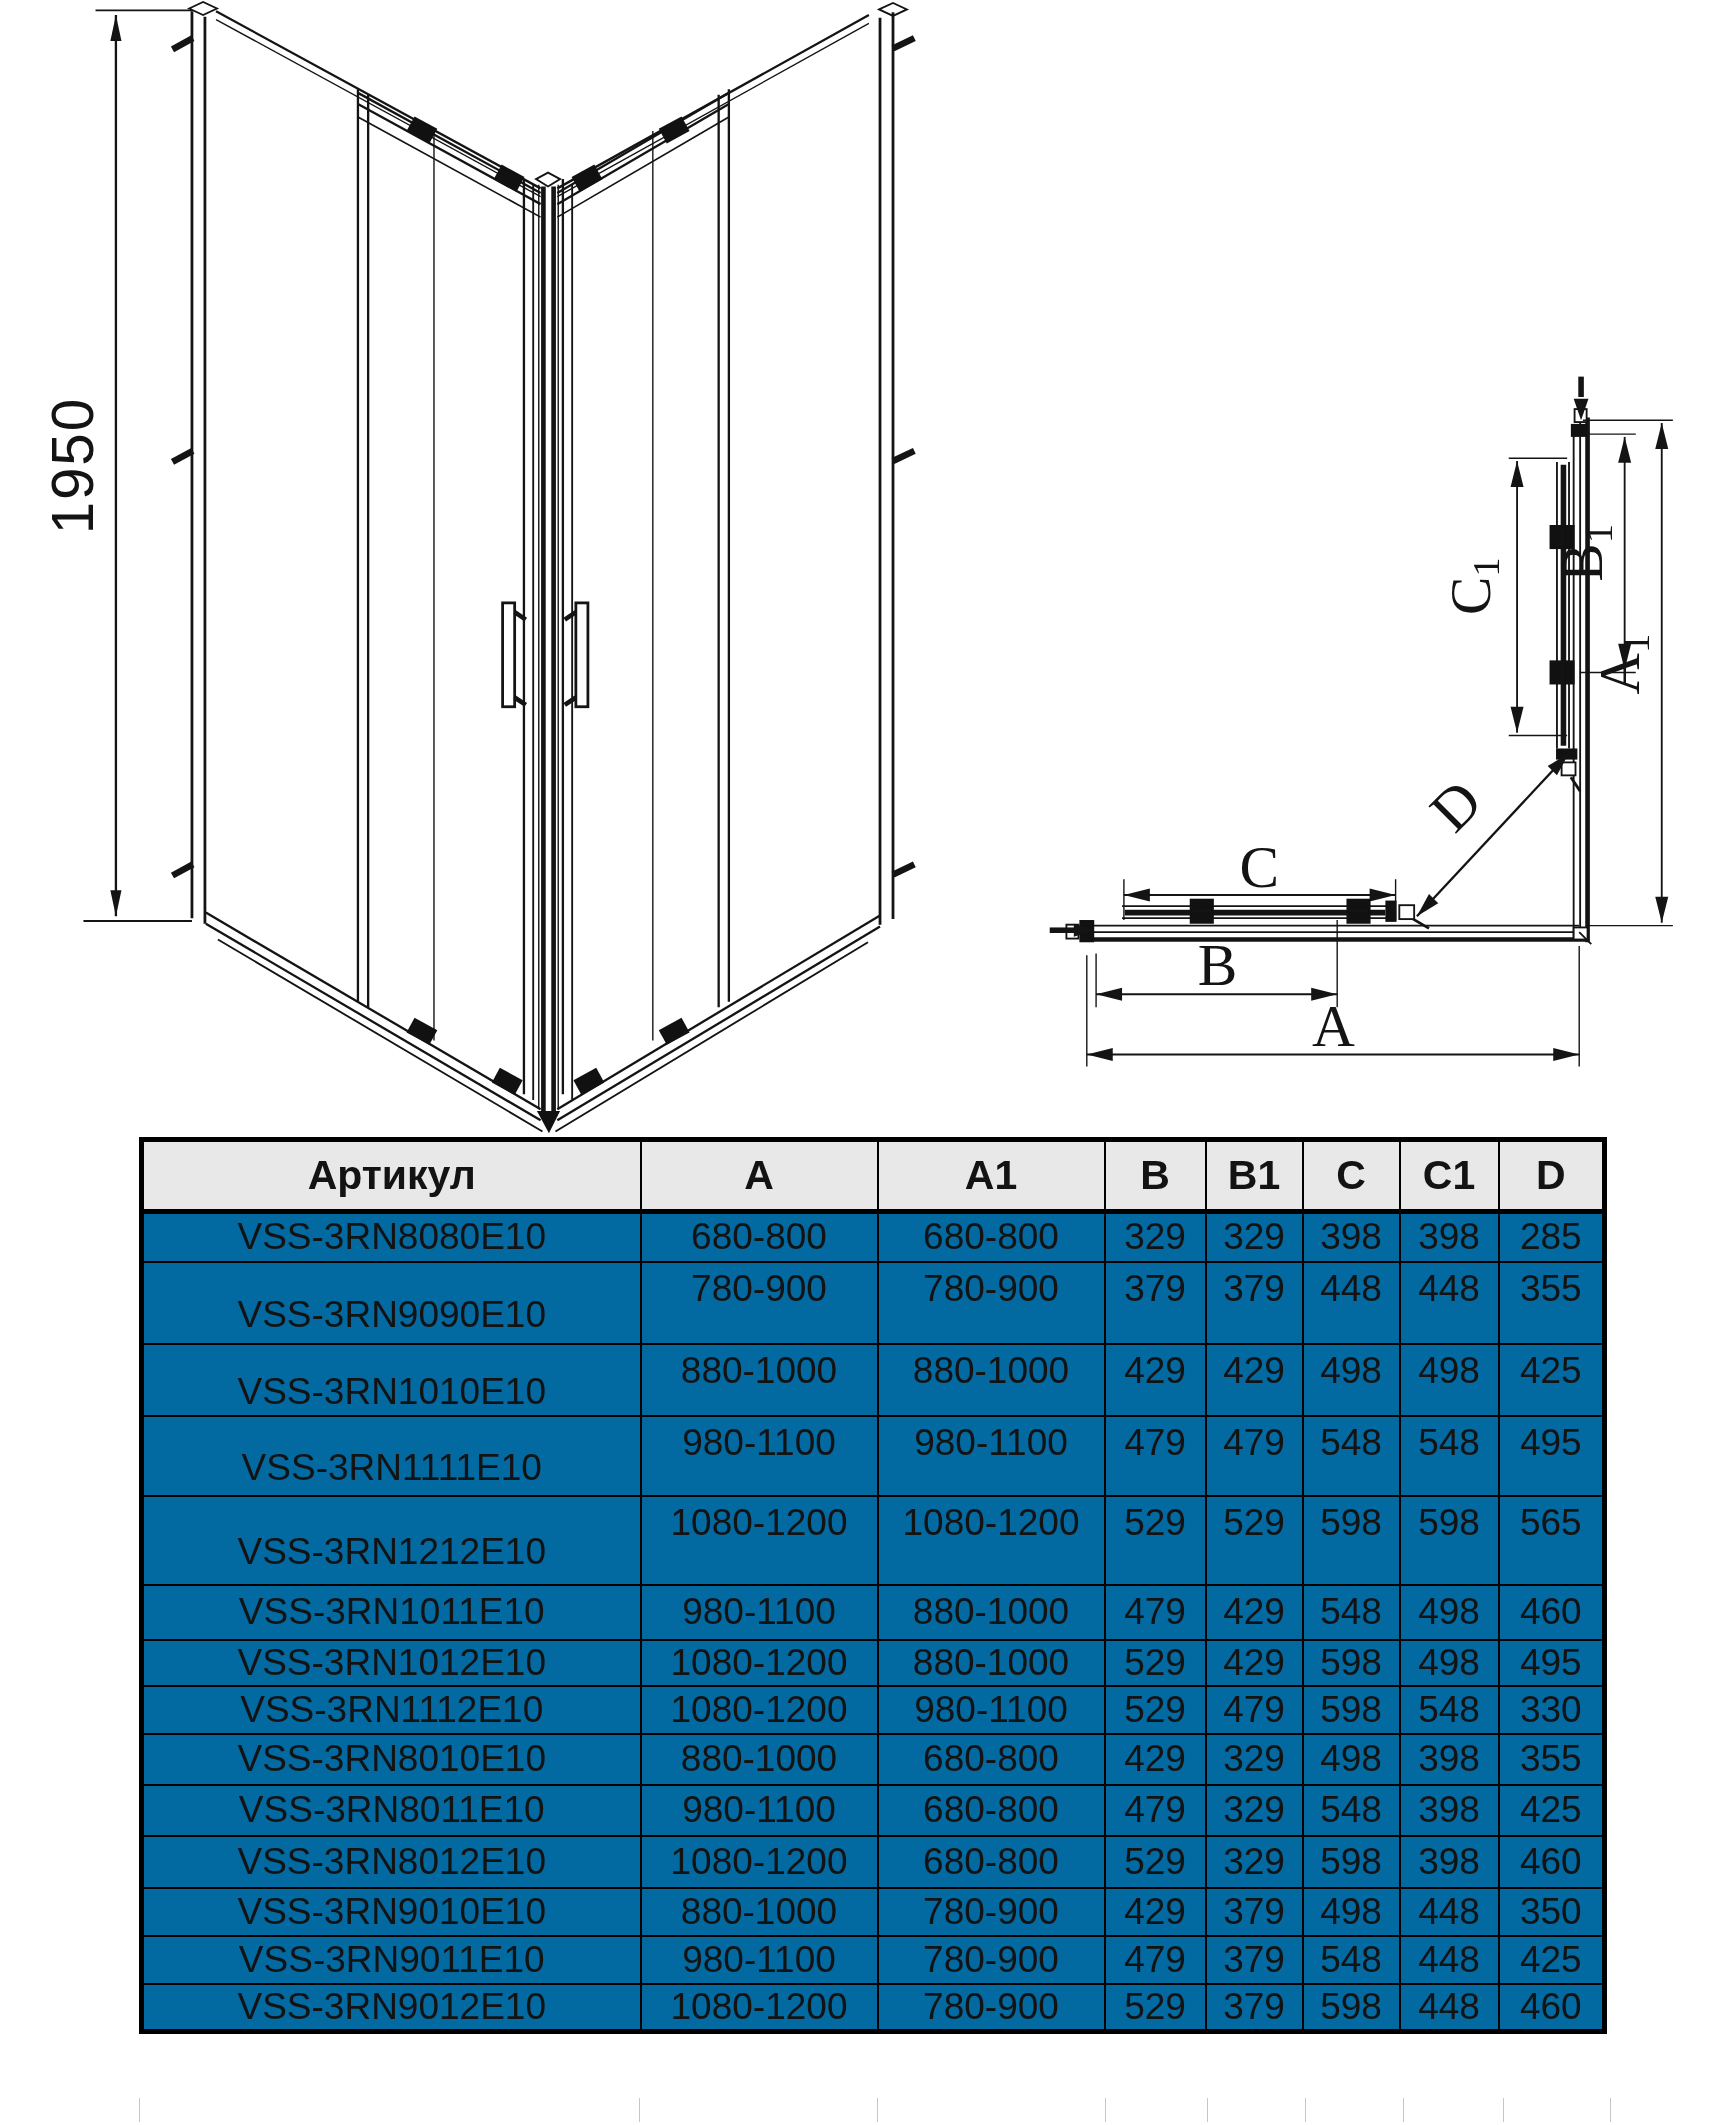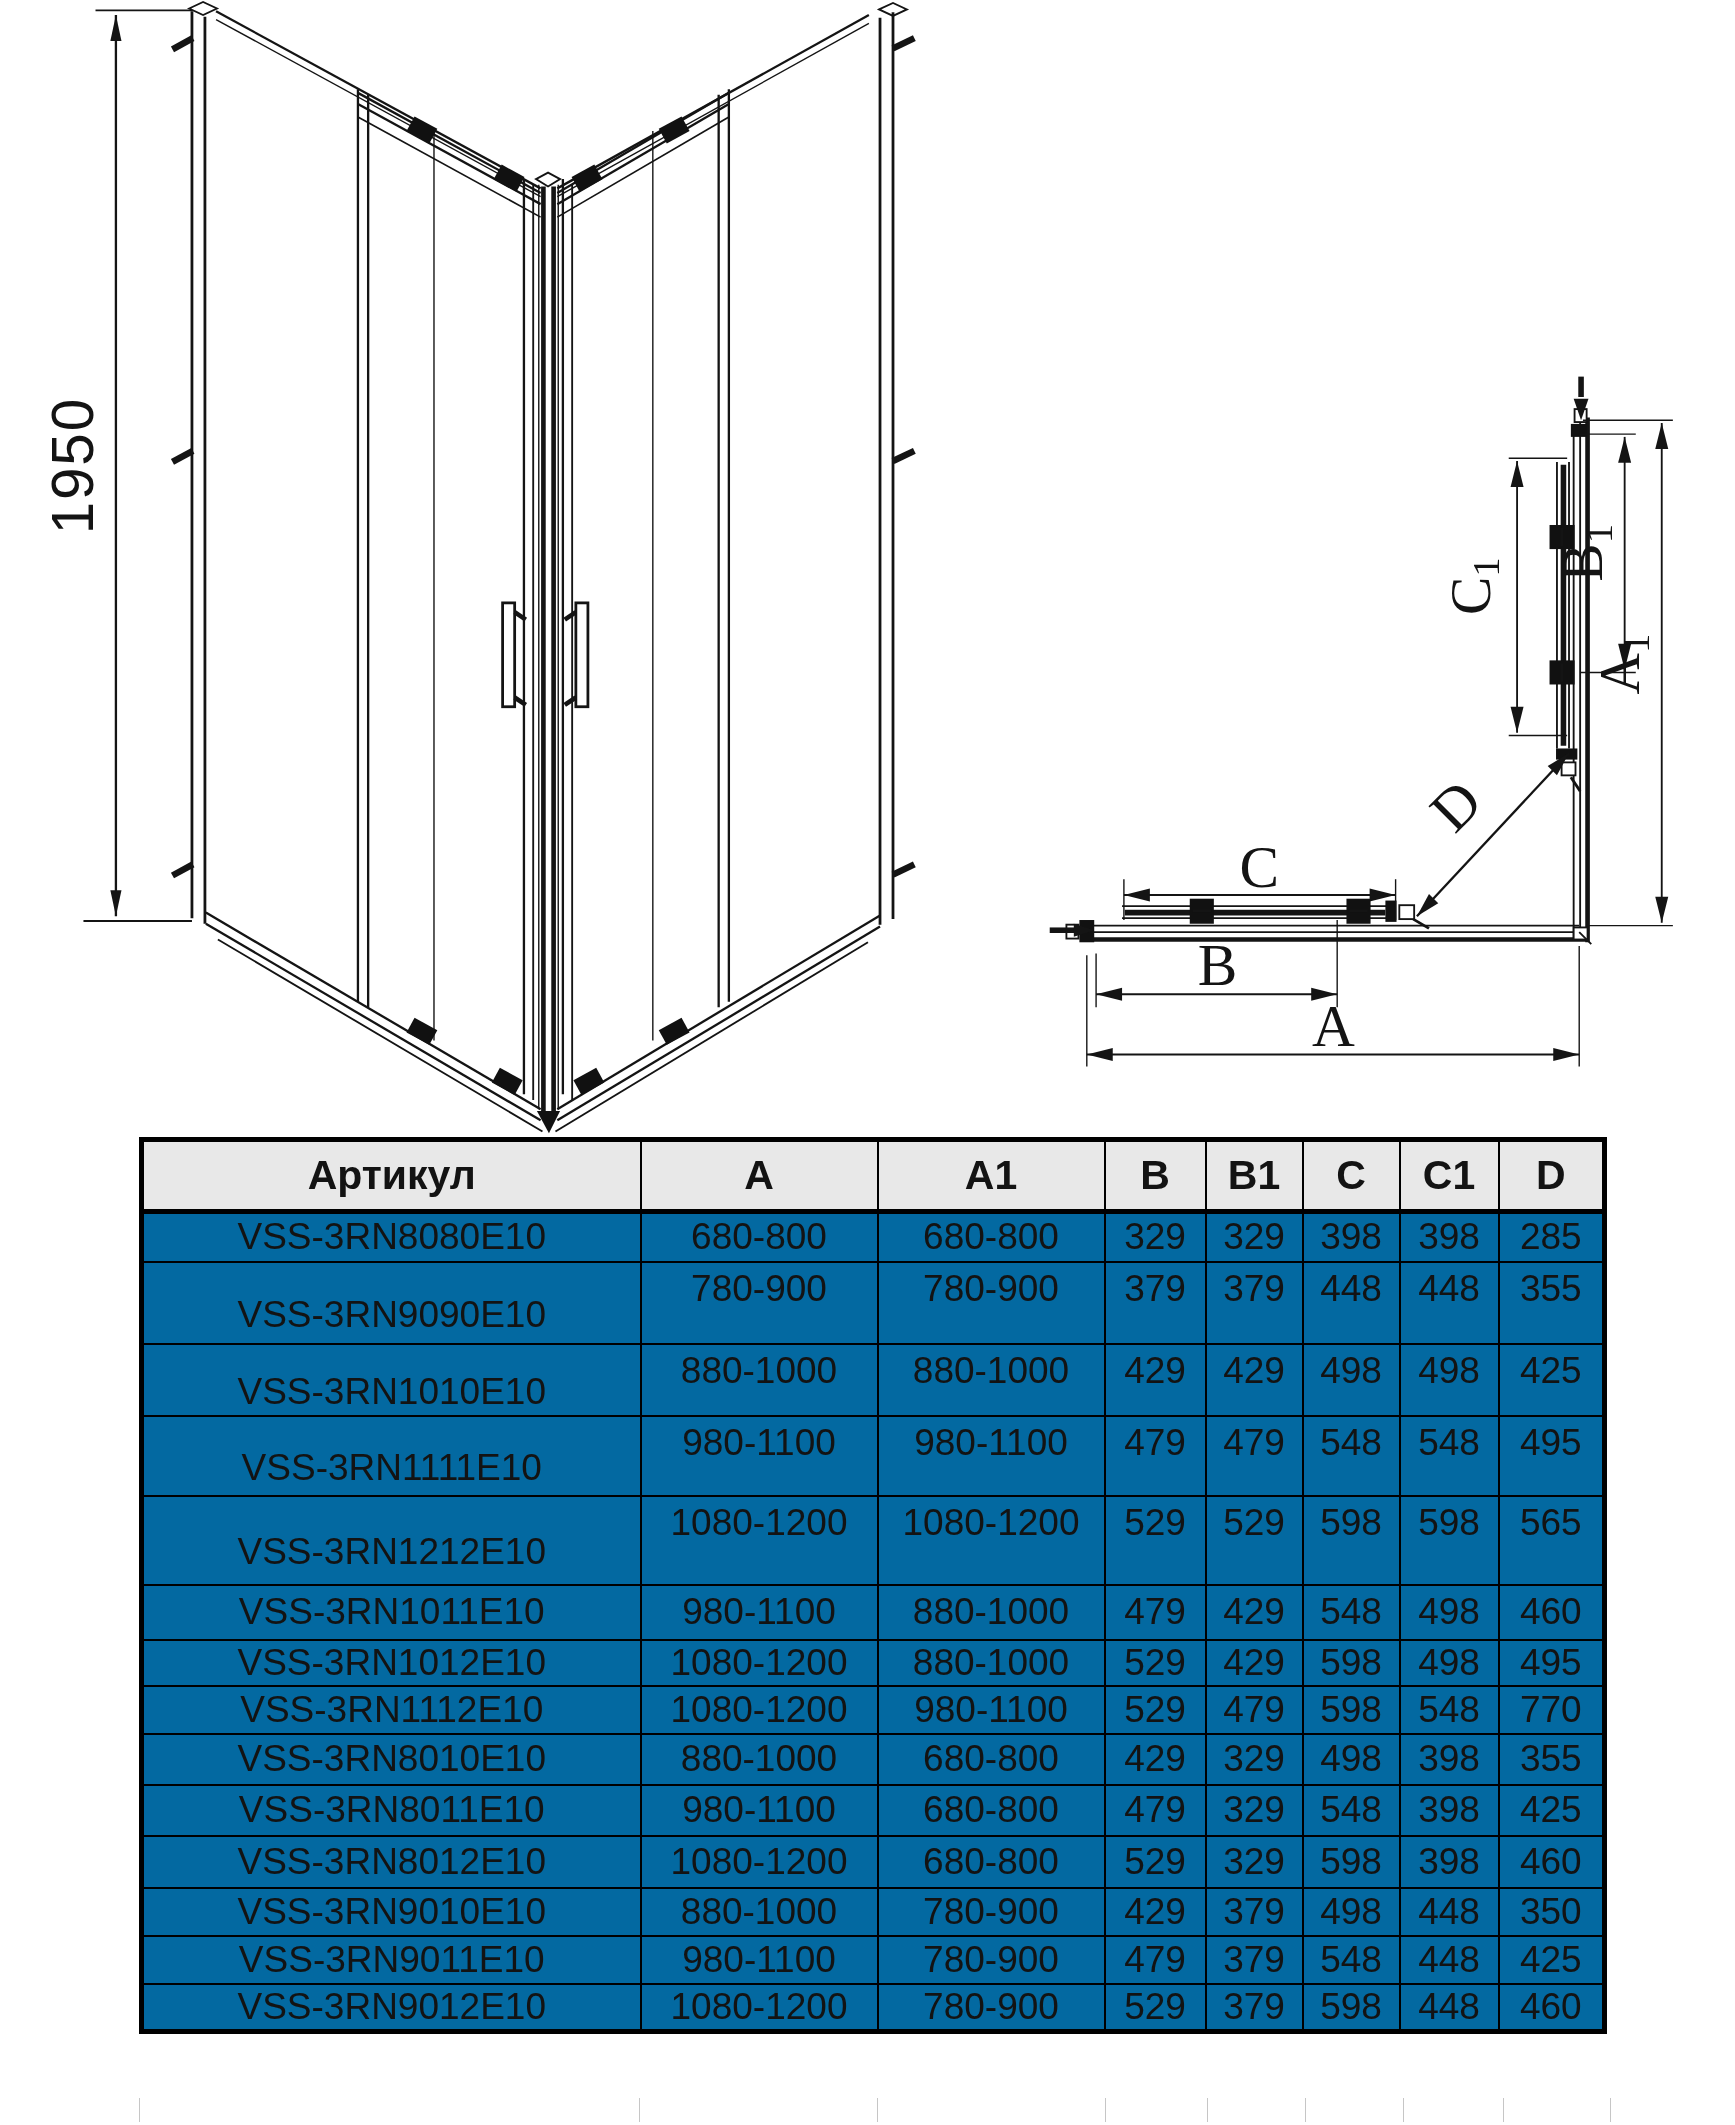--- a/index.html
+++ b/index.html
@@ -357,21 +357,21 @@
         <td>495</td>
       </tr>
       <tr style="height: 48px;">
         <td class="c-art">VSS-3RN1112E10</td>
         <td>1080-1200</td>
         <td>980-1100</td>
         <td>529</td>
         <td>479</td>
         <td>598</td>
         <td>548</td>
-        <td>770</td>
+        <td>330</td>
       </tr>
       <tr style="height: 51px;">
         <td class="c-art">VSS-3RN8010E10</td>
         <td>880-1000</td>
         <td>680-800</td>
         <td>429</td>
         <td>329</td>
         <td>498</td>
         <td>398</td>
         <td>355</td>

